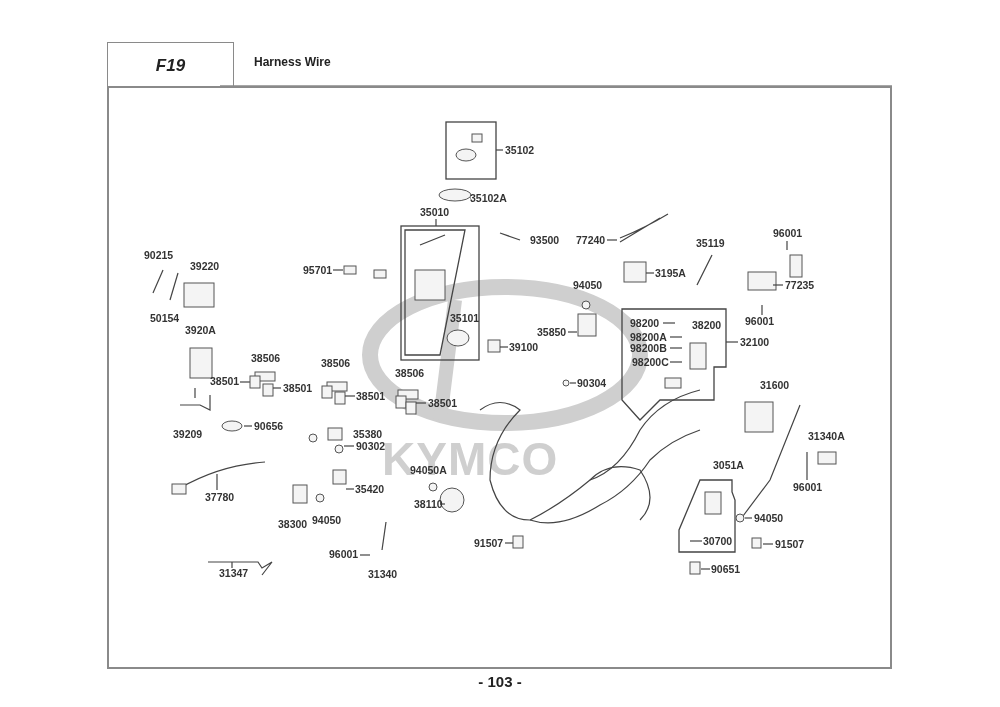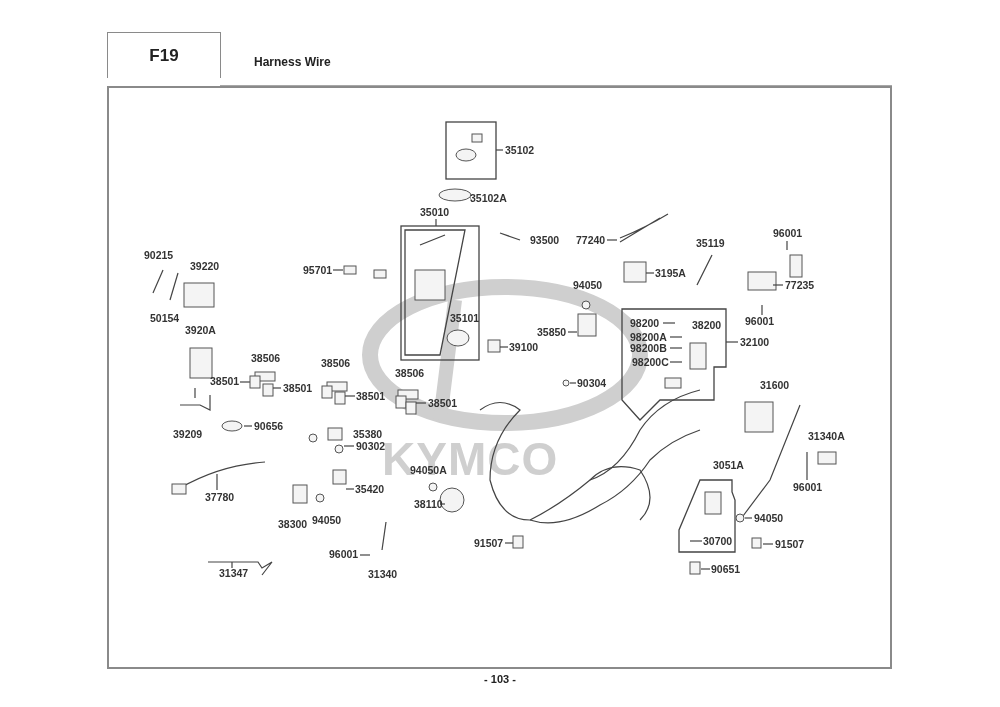--- a/index.html
+++ b/index.html
@@ -1,20 +1,20 @@
 <!DOCTYPE html>
 <html><head>
 <meta charset="utf-8">
 <style>
   html, body { margin:0; padding:0; background:#fff; }
   body { width:1000px; height:707px; position:relative; overflow:hidden; font-family:"Liberation Sans", sans-serif; color:#222; }
   .frame { position:absolute; left:107px; top:86px; width:785px; height:583px; border:2px solid #8a8a8a; box-sizing:border-box; }
-  .code-tab { position:absolute; left:107px; top:32px; width:114px; height:46px; border:1.5px solid #8a8a8a; border-bottom:none; box-sizing:border-box; display:flex; align-items:center; justify-content:center; font-weight:bold; font-size:17px; }
+  .code-tab { position:absolute; left:107px; top:42px; width:127px; height:46px; border:1.5px solid #8a8a8a; border-bottom:none; box-sizing:border-box; display:flex; align-items:center; justify-content:center; font-weight:bold; font-size:17px;font-style:italic; }
   .title { position:absolute; left:254px; top:55px; font-weight:bold; font-size:12px; }
-  .page-num { position:absolute; left:0; width:1000px; top:673px; text-align:center; font-weight:bold; font-size:11px; }
+  .page-num { position:absolute; left:0; width:1000px; top:673px; text-align:center; font-weight:bold; font-size:15px; }
   svg.diagram { position:absolute; left:0; top:0; width:1000px; height:707px; }
   .lbl { font-family:"Liberation Sans", sans-serif; font-weight:bold; font-size:10.5px; fill:#333; }
   .ln { stroke:#444; stroke-width:1.2; fill:none; }
   .pt { stroke:#555; stroke-width:1; fill:#f4f4f4; }
   .box { stroke:#444; stroke-width:1.3; fill:none; }
   .wm { fill:none; stroke:#cfcfcf; }
   .wmtext { font-family:"Liberation Sans", sans-serif; font-weight:bold; font-size:46px; fill:#cfcfcf; letter-spacing:1px; }
 </style>
 </head>
 <body>

